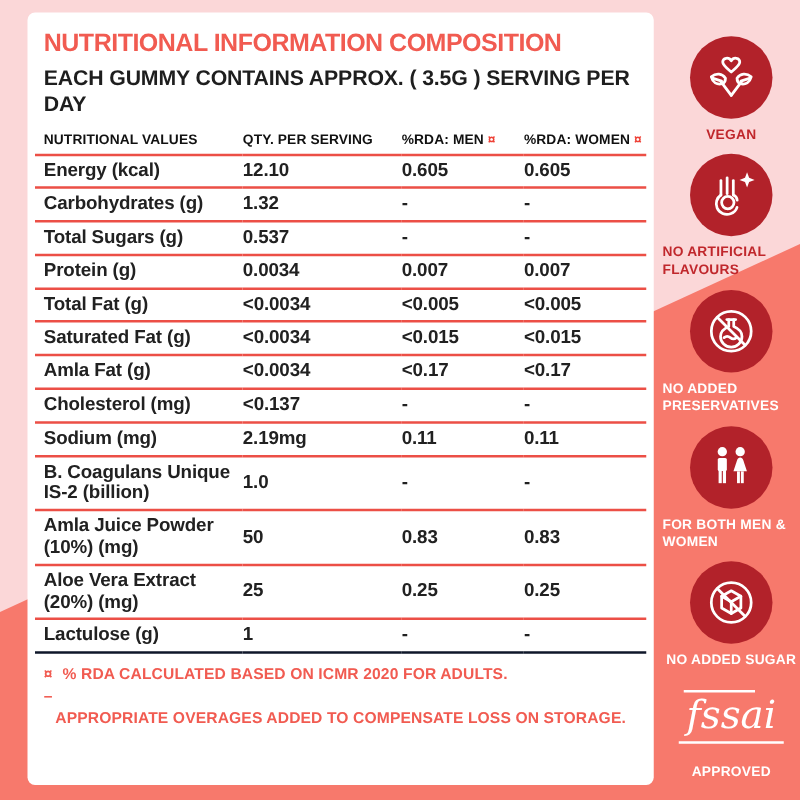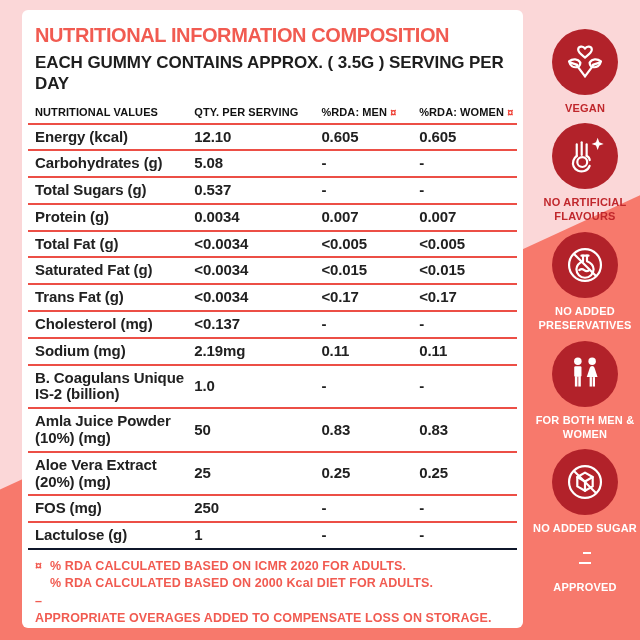--- a/index.html
+++ b/index.html
@@ -41,32 +41,32 @@
     margin-top:20px;
   }
   tbody tr:last-child td{border-bottom:2px solid #0f172a;}
   td.first, th.first{padding-left:7px;}
   .footnotes{margin:8px 0 0 0;}
   .footnote{
     display:flex;color:#f15b51;font-size:12.5px;font-weight:bold;
     line-height:1.38;letter-spacing:0.1px;
   }
   .footnote .bullet{width:15px;flex:0 0 15px;}
-  .footnote.no-indent{padding-left:0;}
+  .footnote.no-indent{padding-left:0;justify-content:center;}
   
   .badge{
     position:absolute;left:530px;width:110px;
     display:flex;flex-direction:column;align-items:center;
   }
   .badge-circle{
     width:66px;height:66px;border-radius:50%;background:#b2222a;
     display:flex;align-items:center;justify-content:center;flex:0 0 auto;
   }
   .badge-label{
-    margin-top:7px;font-size:11px;font-weight:bold;text-align:center;
+    margin-top:7px;font-size:11px;font-weight:bold;text-align:left;
     line-height:1.25;letter-spacing:0.2px;
   }
   .badge-label.dark{color:#c0272c;}
   .badge-label.light{color:#ffffff;}
   .icon-stroke{stroke:#ffffff;stroke-width:2;fill:none;stroke-linecap:round;stroke-linejoin:round;}
   .icon-fill{fill:#ffffff;stroke:none;}
   
   .fssai{
     position:relative;color:#ffffff;
     font-family:"DejaVu Serif", serif;font-style:italic;
@@ -103,21 +103,21 @@
     </thead>
     <tbody>
       <tr>
             <td class="first">Energy (kcal)</td>
             <td>12.10</td>
             <td>0.605</td>
             <td>0.605</td>
           </tr>
       <tr>
             <td class="first">Carbohydrates (g)</td>
-            <td>5.08</td>
+            <td>1.32</td>
             <td>-</td>
             <td>-</td>
           </tr>
       <tr>
             <td class="first">Total Sugars (g)</td>
             <td>0.537</td>
             <td>-</td>
             <td>-</td>
           </tr>
       <tr>
@@ -132,21 +132,21 @@
             <td>&lt;0.005</td>
             <td>&lt;0.005</td>
           </tr>
       <tr>
             <td class="first">Saturated Fat (g)</td>
             <td>&lt;0.0034</td>
             <td>&lt;0.015</td>
             <td>&lt;0.015</td>
           </tr>
       <tr>
-            <td class="first">Trans Fat (g)</td>
+            <td class="first">Amla Fat (g)</td>
             <td>&lt;0.0034</td>
             <td>&lt;0.17</td>
             <td>&lt;0.17</td>
           </tr>
       <tr>
             <td class="first">Cholesterol (mg)</td>
             <td>&lt;0.137</td>
             <td>-</td>
             <td>-</td>
           </tr>
@@ -168,43 +168,33 @@
             <td>0.83</td>
             <td>0.83</td>
           </tr>
       <tr>
             <td class="first">Aloe Vera Extract (20%) (mg)</td>
             <td>25</td>
             <td>0.25</td>
             <td>0.25</td>
           </tr>
       <tr>
-            <td class="first">FOS (mg)</td>
-            <td>250</td>
-            <td>-</td>
-            <td>-</td>
-          </tr>
-      <tr>
             <td class="first">Lactulose (g)</td>
             <td>1</td>
             <td>-</td>
             <td>-</td>
           </tr>
     </tbody>
   </table>
   </div>
 
   <div class="footnotes">
     <div class="footnote">
         <span class="bullet">¤</span>
         <span>% RDA CALCULATED BASED ON ICMR 2020 FOR ADULTS.</span>
-      </div>
-    <div class="footnote">
-        <span class="bullet"></span>
-        <span>% RDA CALCULATED BASED ON 2000 Kcal DIET FOR ADULTS.</span>
       </div>
     <div class="footnote">
         <span class="bullet">–</span>
       </div>
     <div class="footnote no-indent">
         <span>APPROPRIATE OVERAGES ADDED TO COMPENSATE LOSS ON STORAGE.</span>
       </div>
   </div>
 </div>
 
@@ -276,16 +266,17 @@
       <path class="icon-stroke" d="M20 19.5 L20 28"></path>
       <path class="icon-stroke" d="M10 10 L30 30"></path>
     </svg>
   </div>
   <div class="badge-label light">NO ADDED SUGAR</div>
 </div>
 
 <div class="badge" style="top:552px">
   <div class="fssai">
     <div class="fssai-topline"></div>
+    <span>fssai</span>
     <div class="fssai-underline"></div>
   </div>
   <div class="badge-label light approved">APPROVED</div>
 </div>
 
 </body></html>

